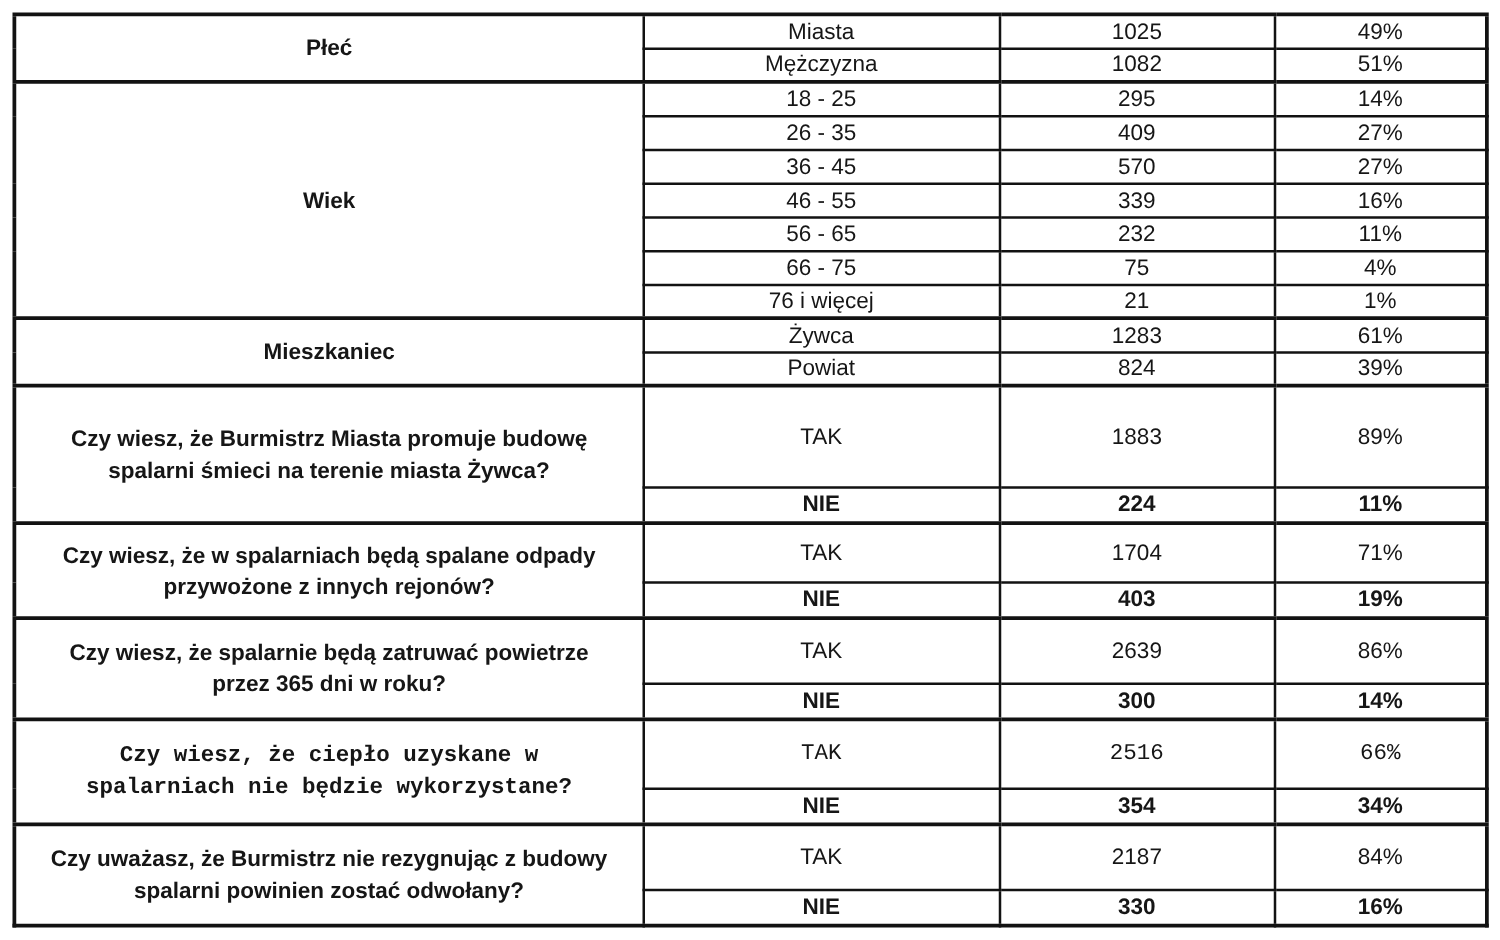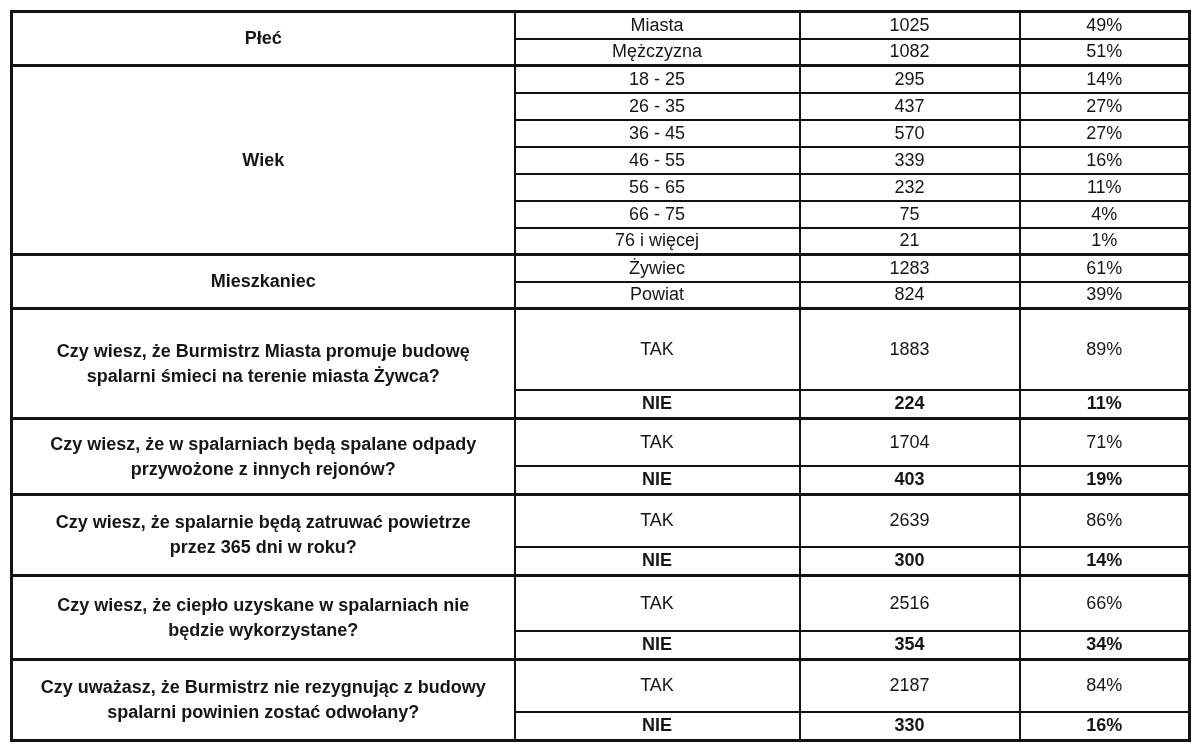--- a/index.html
+++ b/index.html
@@ -47,21 +47,21 @@
   }
   
   tr.gs > td { border-top: 3px solid var(--border); }
 
   
   tr.h-std   { height: 27px; }
   tr.h-nie   { height: 29px; font-weight: bold; }
   tr.h-q1tak { height: 81px; }
   tr.h-q2tak { height: 47px; }
   tr.h-q3tak { height: 52px; }
-  tr.h-q4tak { height: 55px; }
+  tr.h-q4tak { height: 55px; font-family: Liberation Mono, monospace; }
   tr.h-q5tak { height: 52px; }
 </style>
 </head>
 <body>
 
 <div class="page">
   <table class="survey">
     <colgroup>
       <col style="width:503px">
       <col style="width:285px">
@@ -83,21 +83,21 @@
       </tr>
 
       <tr class="gs h-std">
         <td class="cat" rowspan="7">Wiek</td>
         <td>18 - 25</td>
         <td>295</td>
         <td>14%</td>
       </tr>
       <tr class="h-std">
         <td>26 - 35</td>
-        <td>437</td>
+        <td>409</td>
         <td>27%</td>
       </tr>
       <tr class="h-std">
         <td>36 - 45</td>
         <td>570</td>
         <td>27%</td>
       </tr>
       <tr class="h-std">
         <td>46 - 55</td>
         <td>339</td>
@@ -114,21 +114,21 @@
         <td>4%</td>
       </tr>
       <tr class="h-std">
         <td>76 i więcej</td>
         <td>21</td>
         <td>1%</td>
       </tr>
 
       <tr class="gs h-std">
         <td class="cat" rowspan="2">Mieszkaniec</td>
-        <td>Żywiec</td>
+        <td>Żywca</td>
         <td>1283</td>
         <td>61%</td>
       </tr>
       <tr class="h-std">
         <td>Powiat</td>
         <td>824</td>
         <td>39%</td>
       </tr>
 
       <tr class="gs h-q1tak">

